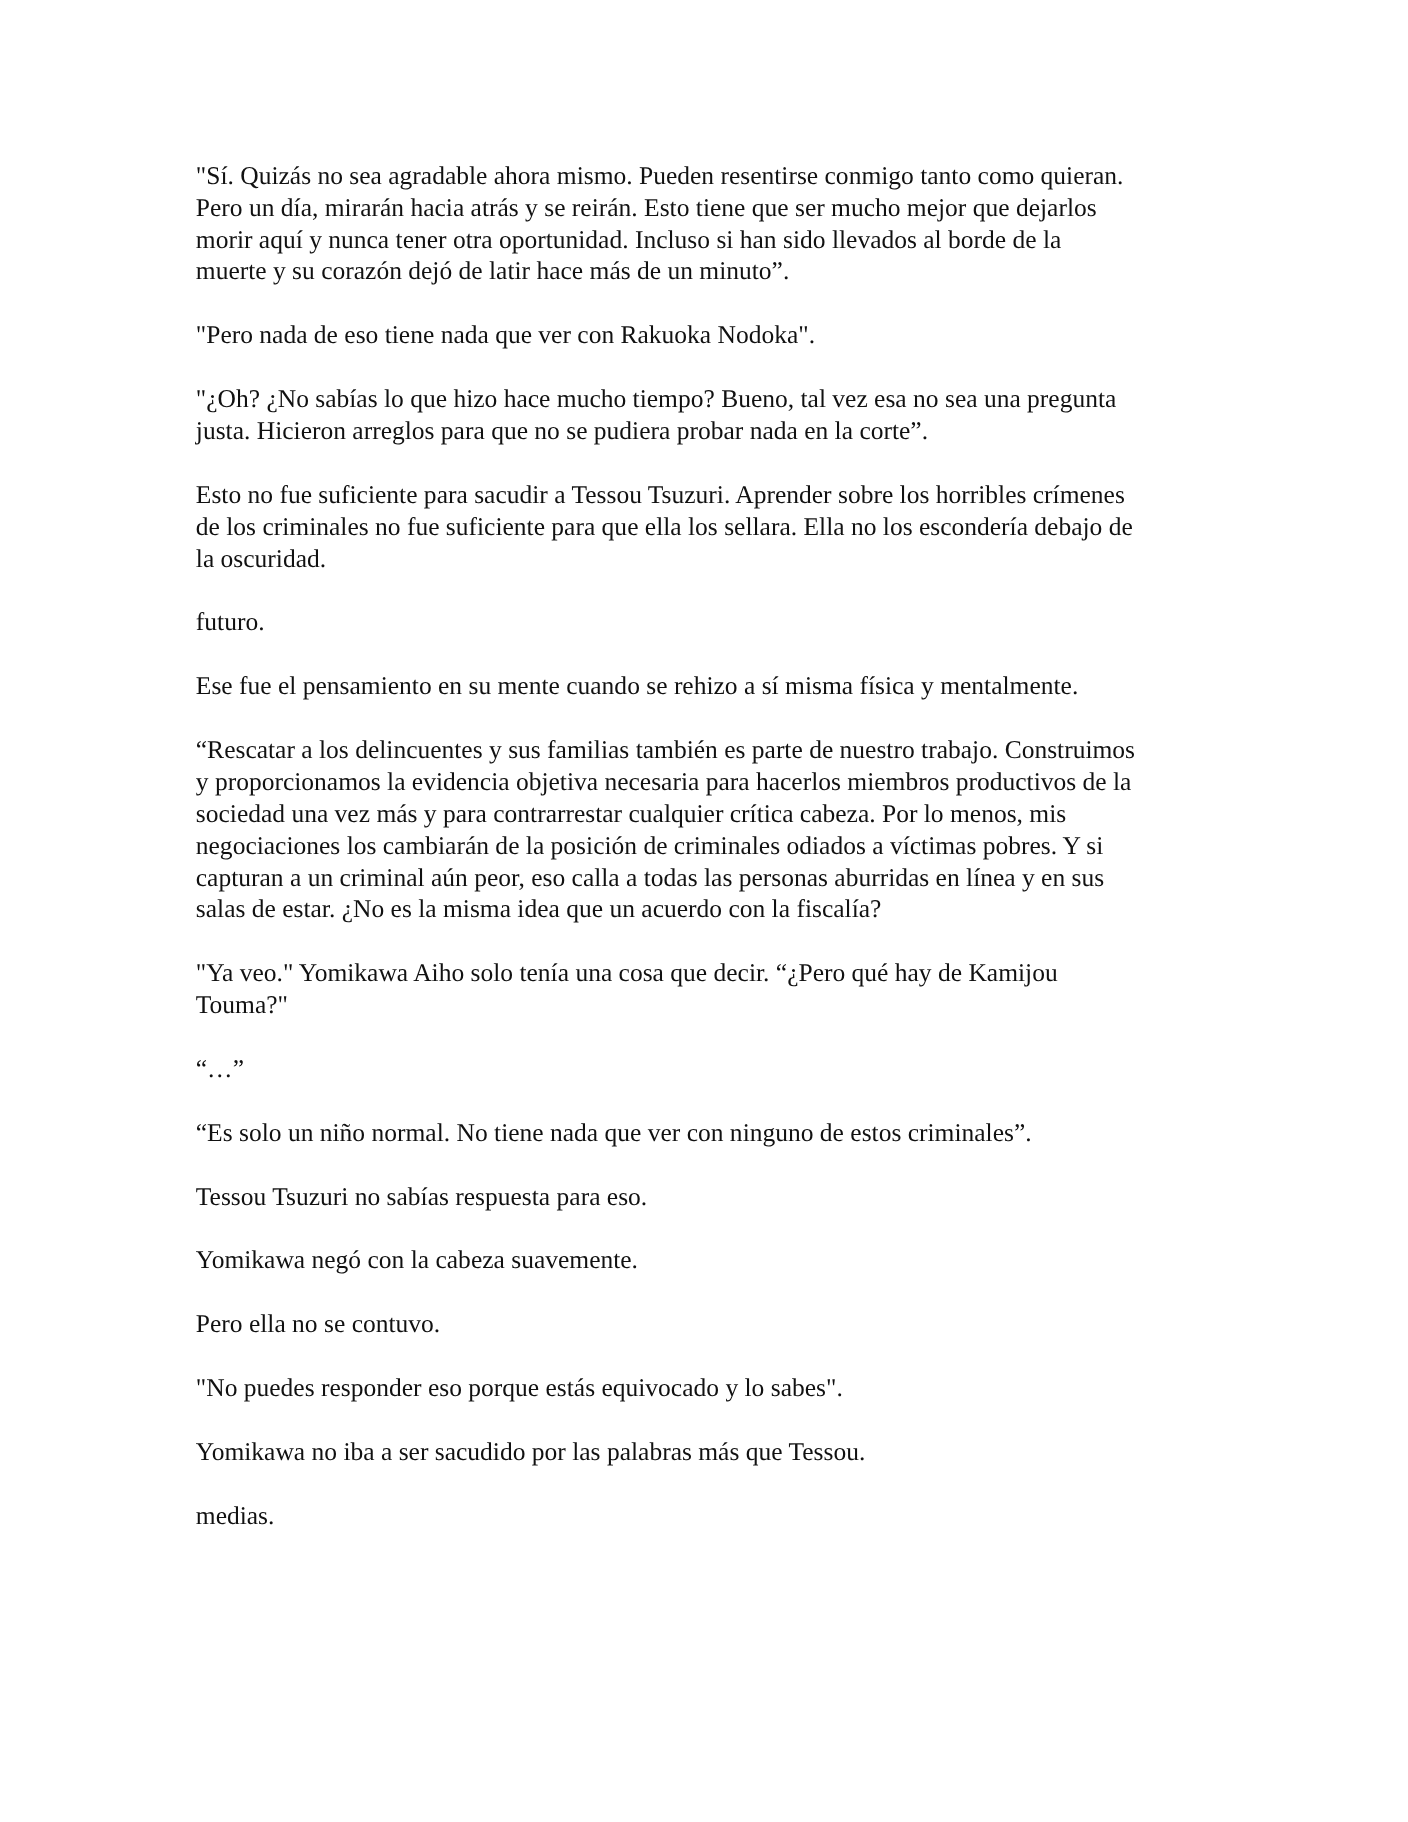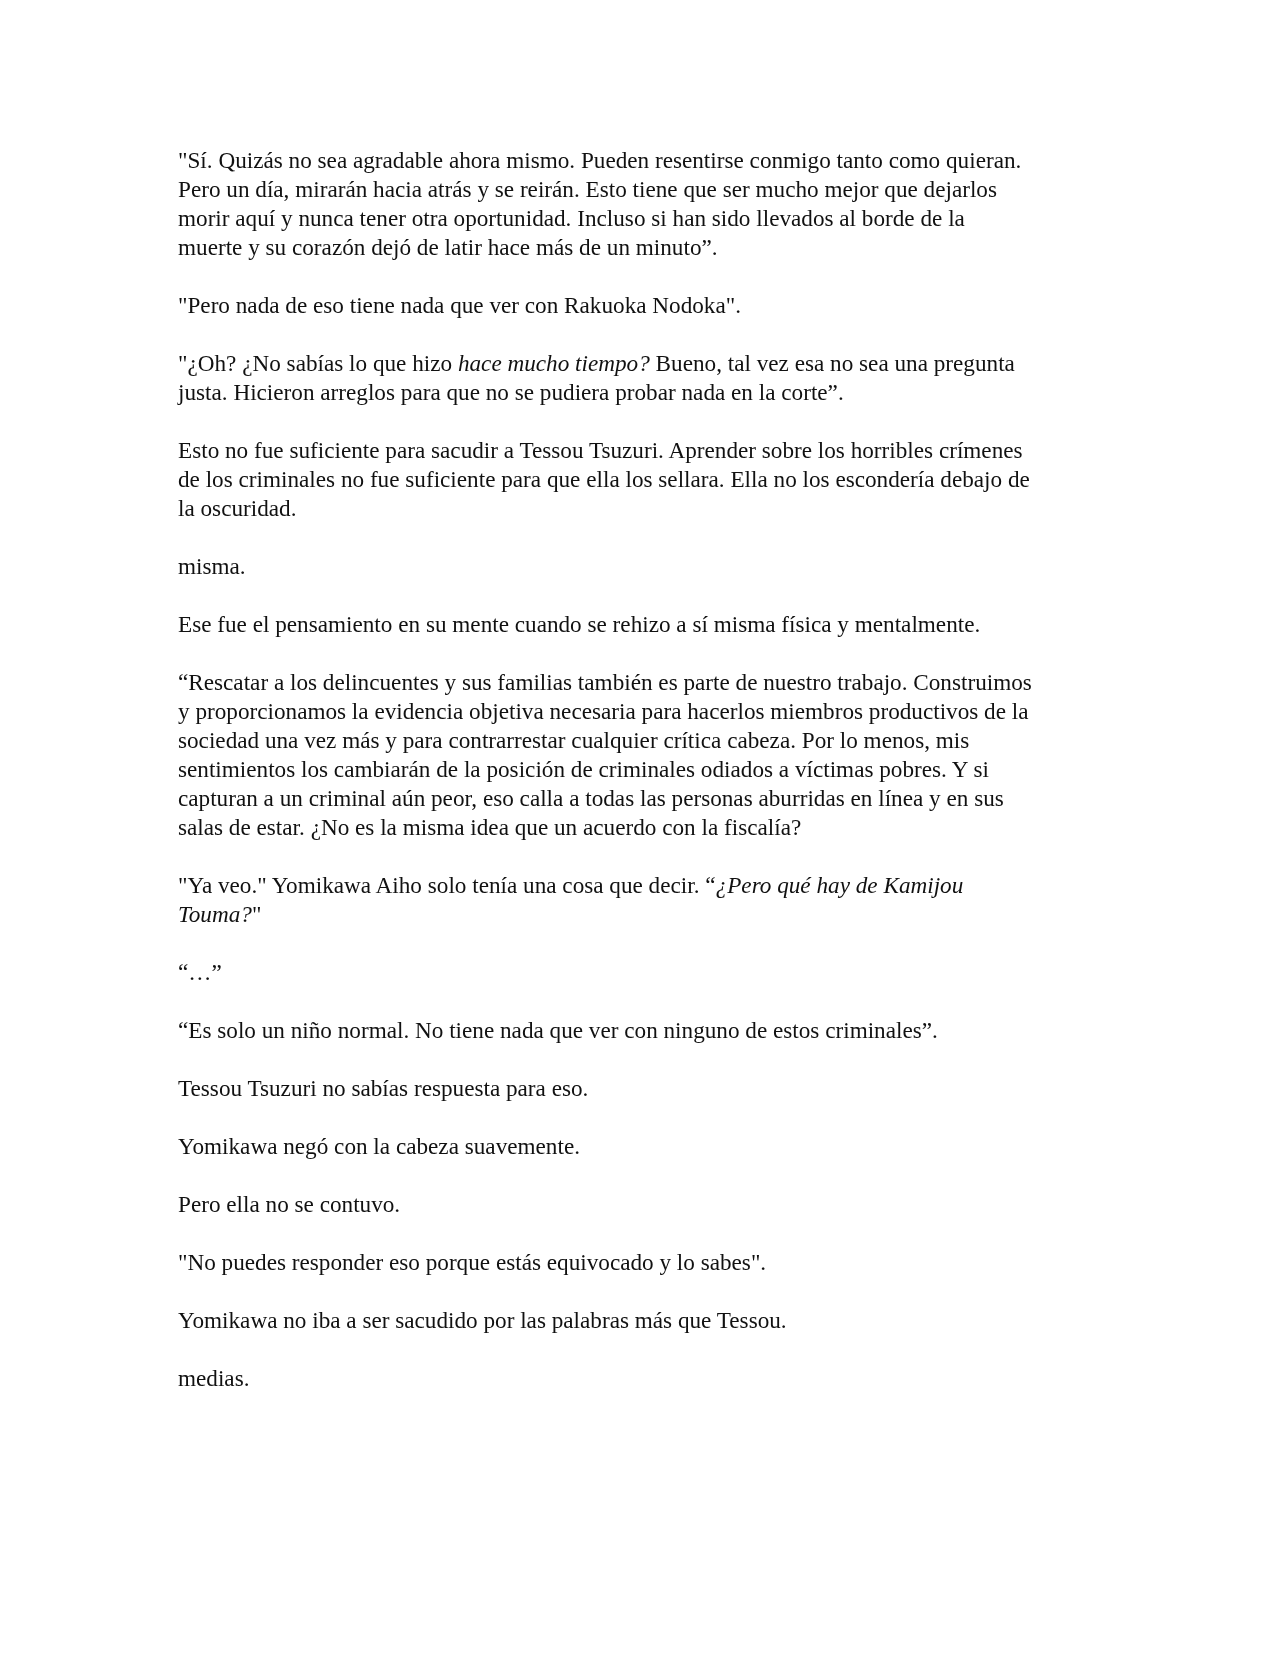--- a/index.html
+++ b/index.html
@@ -33,21 +33,20 @@
     }
     .para {
       margin: 0 0 29px 0;
       white-space: normal;
     }
     .para .line {
       display: block;
       white-space: nowrap;
     }
     .it {
-      font-style: italic;
     }
   </style>
 </head>
 <body>
 
 <div class="page">
   <div class="content" id="content">
       <p class="para">
         <span class="line"><span>"Sí. Quizás no sea agradable ahora mismo. Pueden resentirse conmigo tanto como quieran.</span></span>
         <span class="line"><span>Pero un día, mirarán hacia atrás y se reirán. Esto tiene que ser mucho mejor que dejarlos</span></span>
@@ -60,30 +59,30 @@
       <p class="para">
         <span class="line"><span>"¿Oh? ¿No sabías lo que hizo </span><span class="it">hace mucho tiempo?</span><span> Bueno, tal vez esa no sea una pregunta</span></span>
         <span class="line"><span>justa. Hicieron arreglos para que no se pudiera probar nada en la corte”.</span></span>
       </p>
       <p class="para">
         <span class="line"><span>Esto no fue suficiente para sacudir a Tessou Tsuzuri. Aprender sobre los horribles crímenes</span></span>
         <span class="line"><span>de los criminales no fue suficiente para que ella los sellara. Ella no los escondería debajo de</span></span>
         <span class="line"><span>la oscuridad.</span></span>
       </p>
       <p class="para">
-        <span class="line"><span>misma.</span></span>
+        <span class="line"><span>futuro.</span></span>
       </p>
       <p class="para">
         <span class="line"><span>Ese fue el pensamiento en su mente cuando se rehizo a sí misma física y mentalmente.</span></span>
       </p>
       <p class="para">
         <span class="line"><span>“Rescatar a los delincuentes y sus familias también es parte de nuestro trabajo. Construimos</span></span>
         <span class="line"><span>y proporcionamos la evidencia objetiva necesaria para hacerlos miembros productivos de la</span></span>
         <span class="line"><span>sociedad una vez más y para contrarrestar cualquier crítica cabeza. Por lo menos, mis</span></span>
-        <span class="line"><span>sentimientos los cambiarán de la posición de criminales odiados a víctimas pobres. Y si</span></span>
+        <span class="line"><span>negociaciones los cambiarán de la posición de criminales odiados a víctimas pobres. Y si</span></span>
         <span class="line"><span>capturan a un criminal aún peor, eso calla a todas las personas aburridas en línea y en sus</span></span>
         <span class="line"><span>salas de estar. ¿No es la misma idea que un acuerdo con la fiscalía?</span></span>
       </p>
       <p class="para">
         <span class="line"><span>"Ya veo." Yomikawa Aiho solo tenía una cosa que decir. “</span><span class="it">¿Pero qué hay de Kamijou</span></span>
         <span class="line"><span class="it">Touma?</span><span>"</span></span>
       </p>
       <p class="para">
         <span class="line"><span>“…”</span></span>
       </p>

